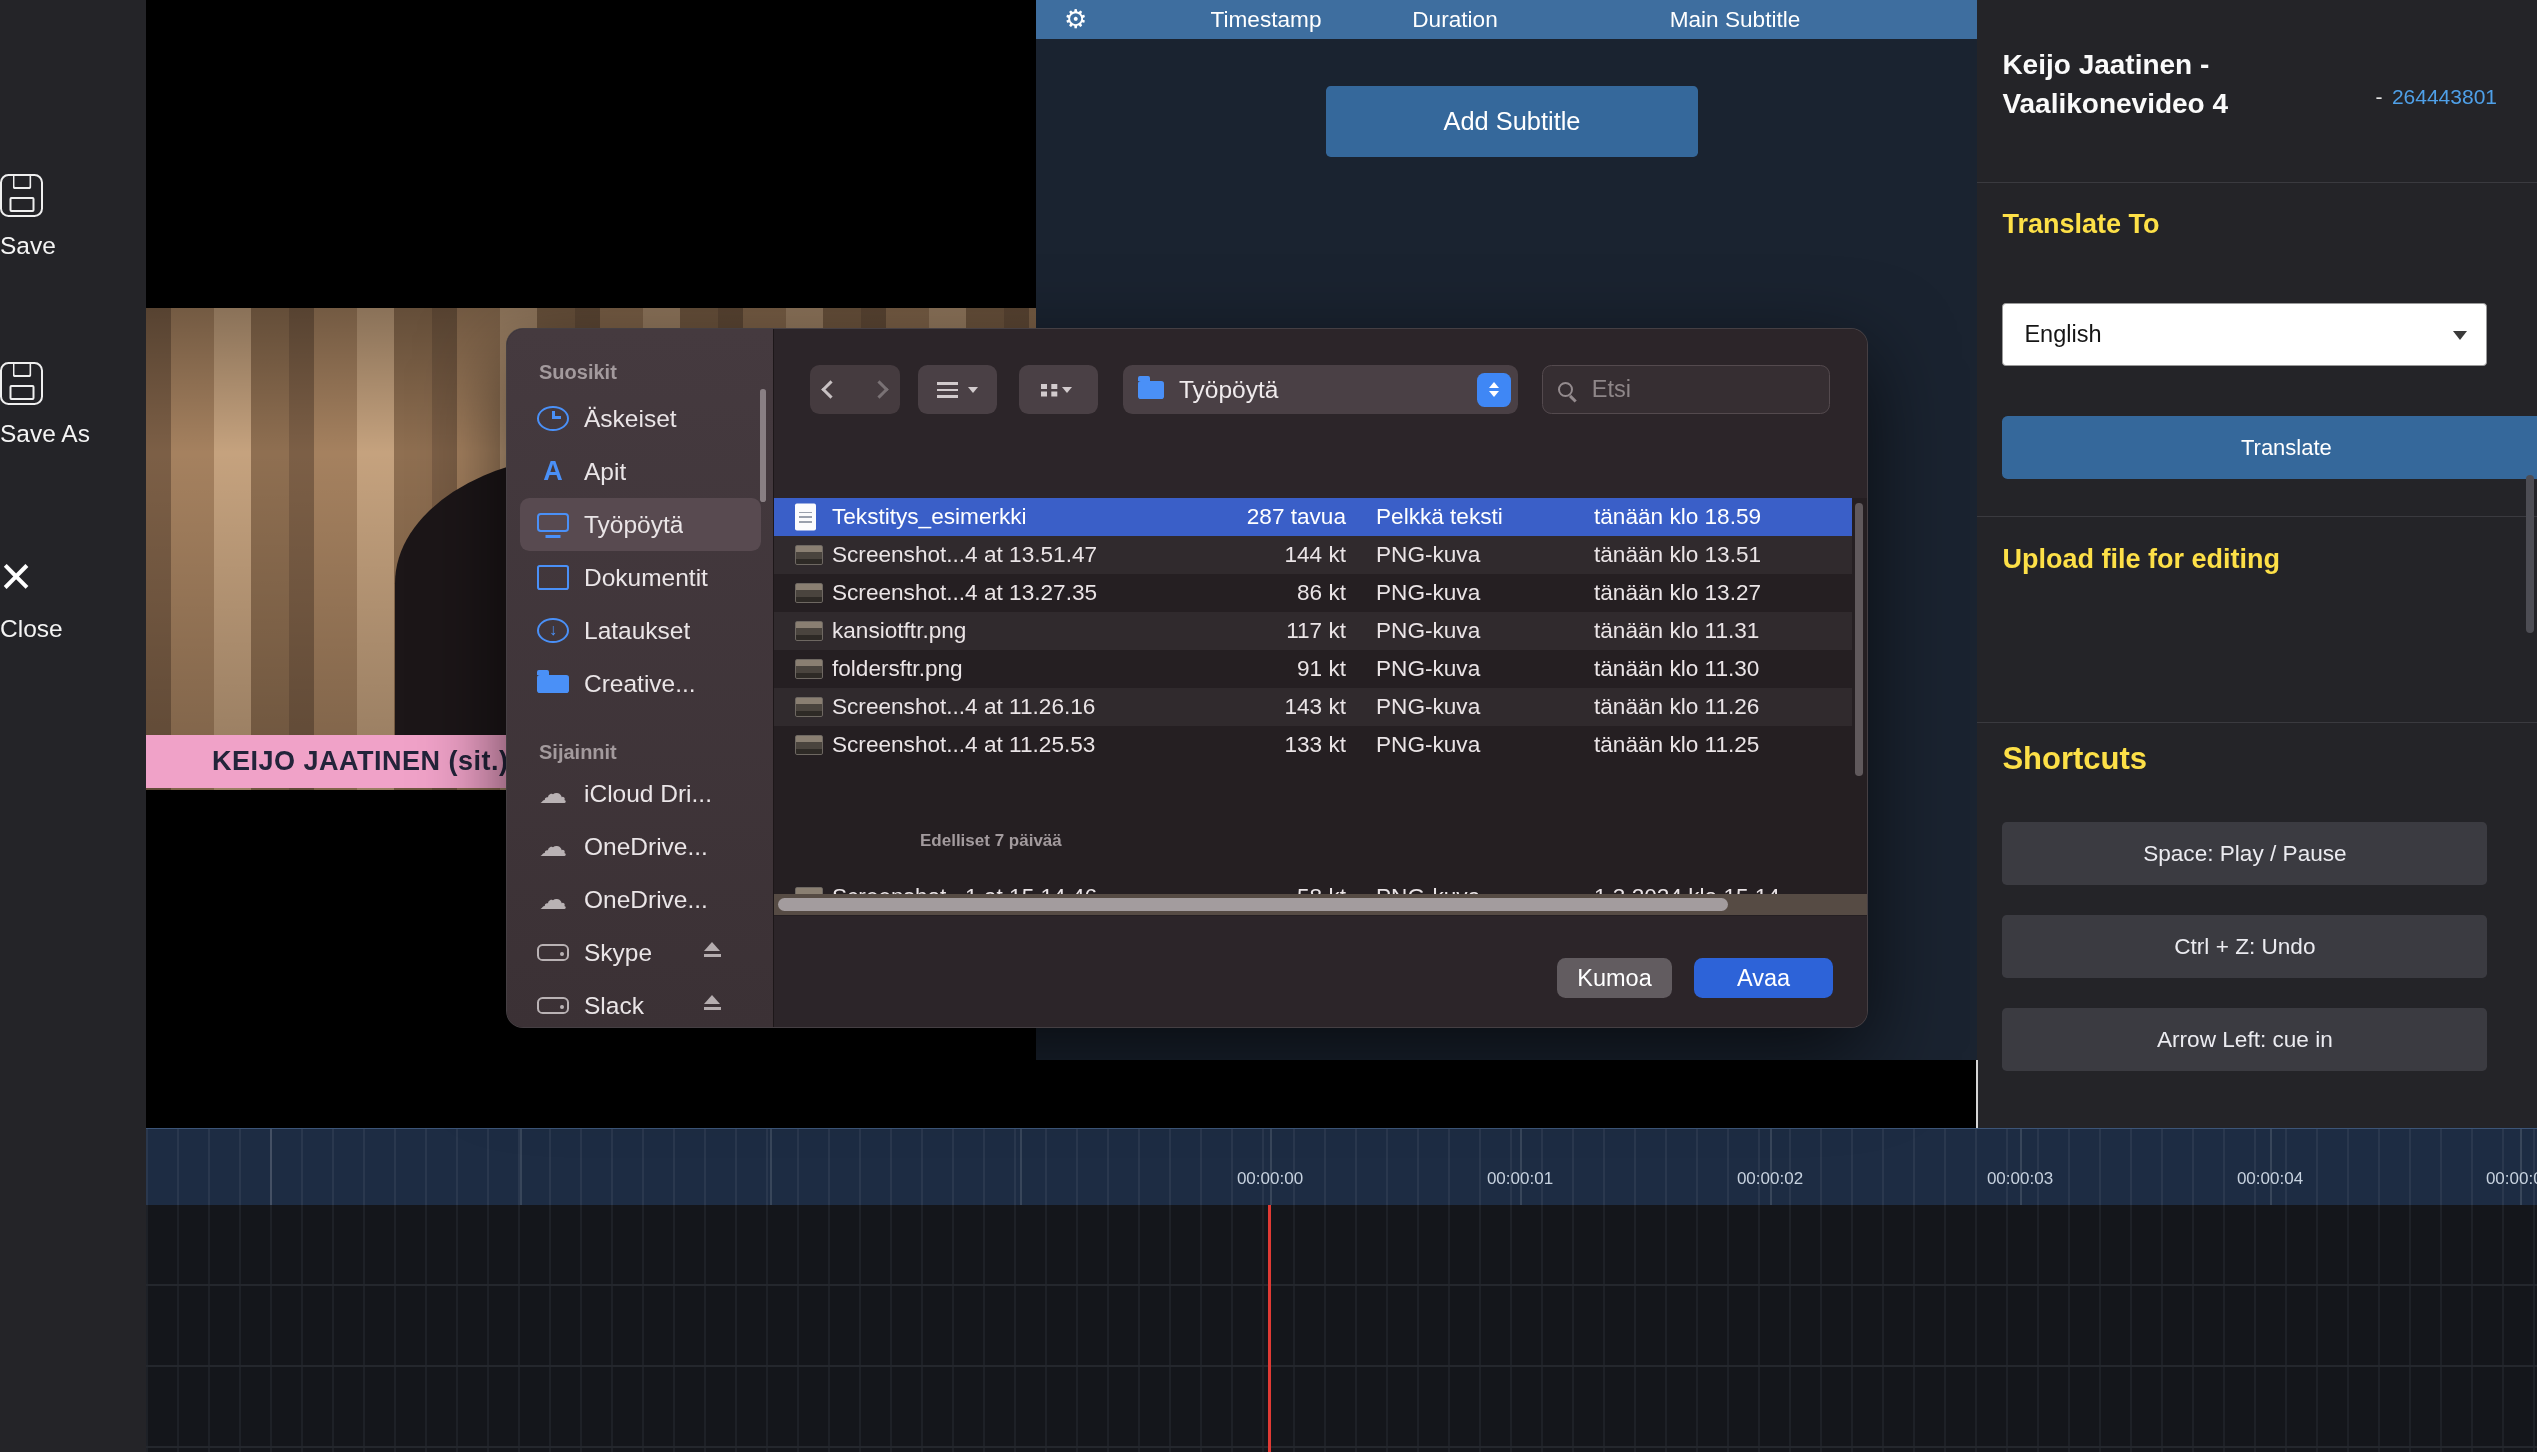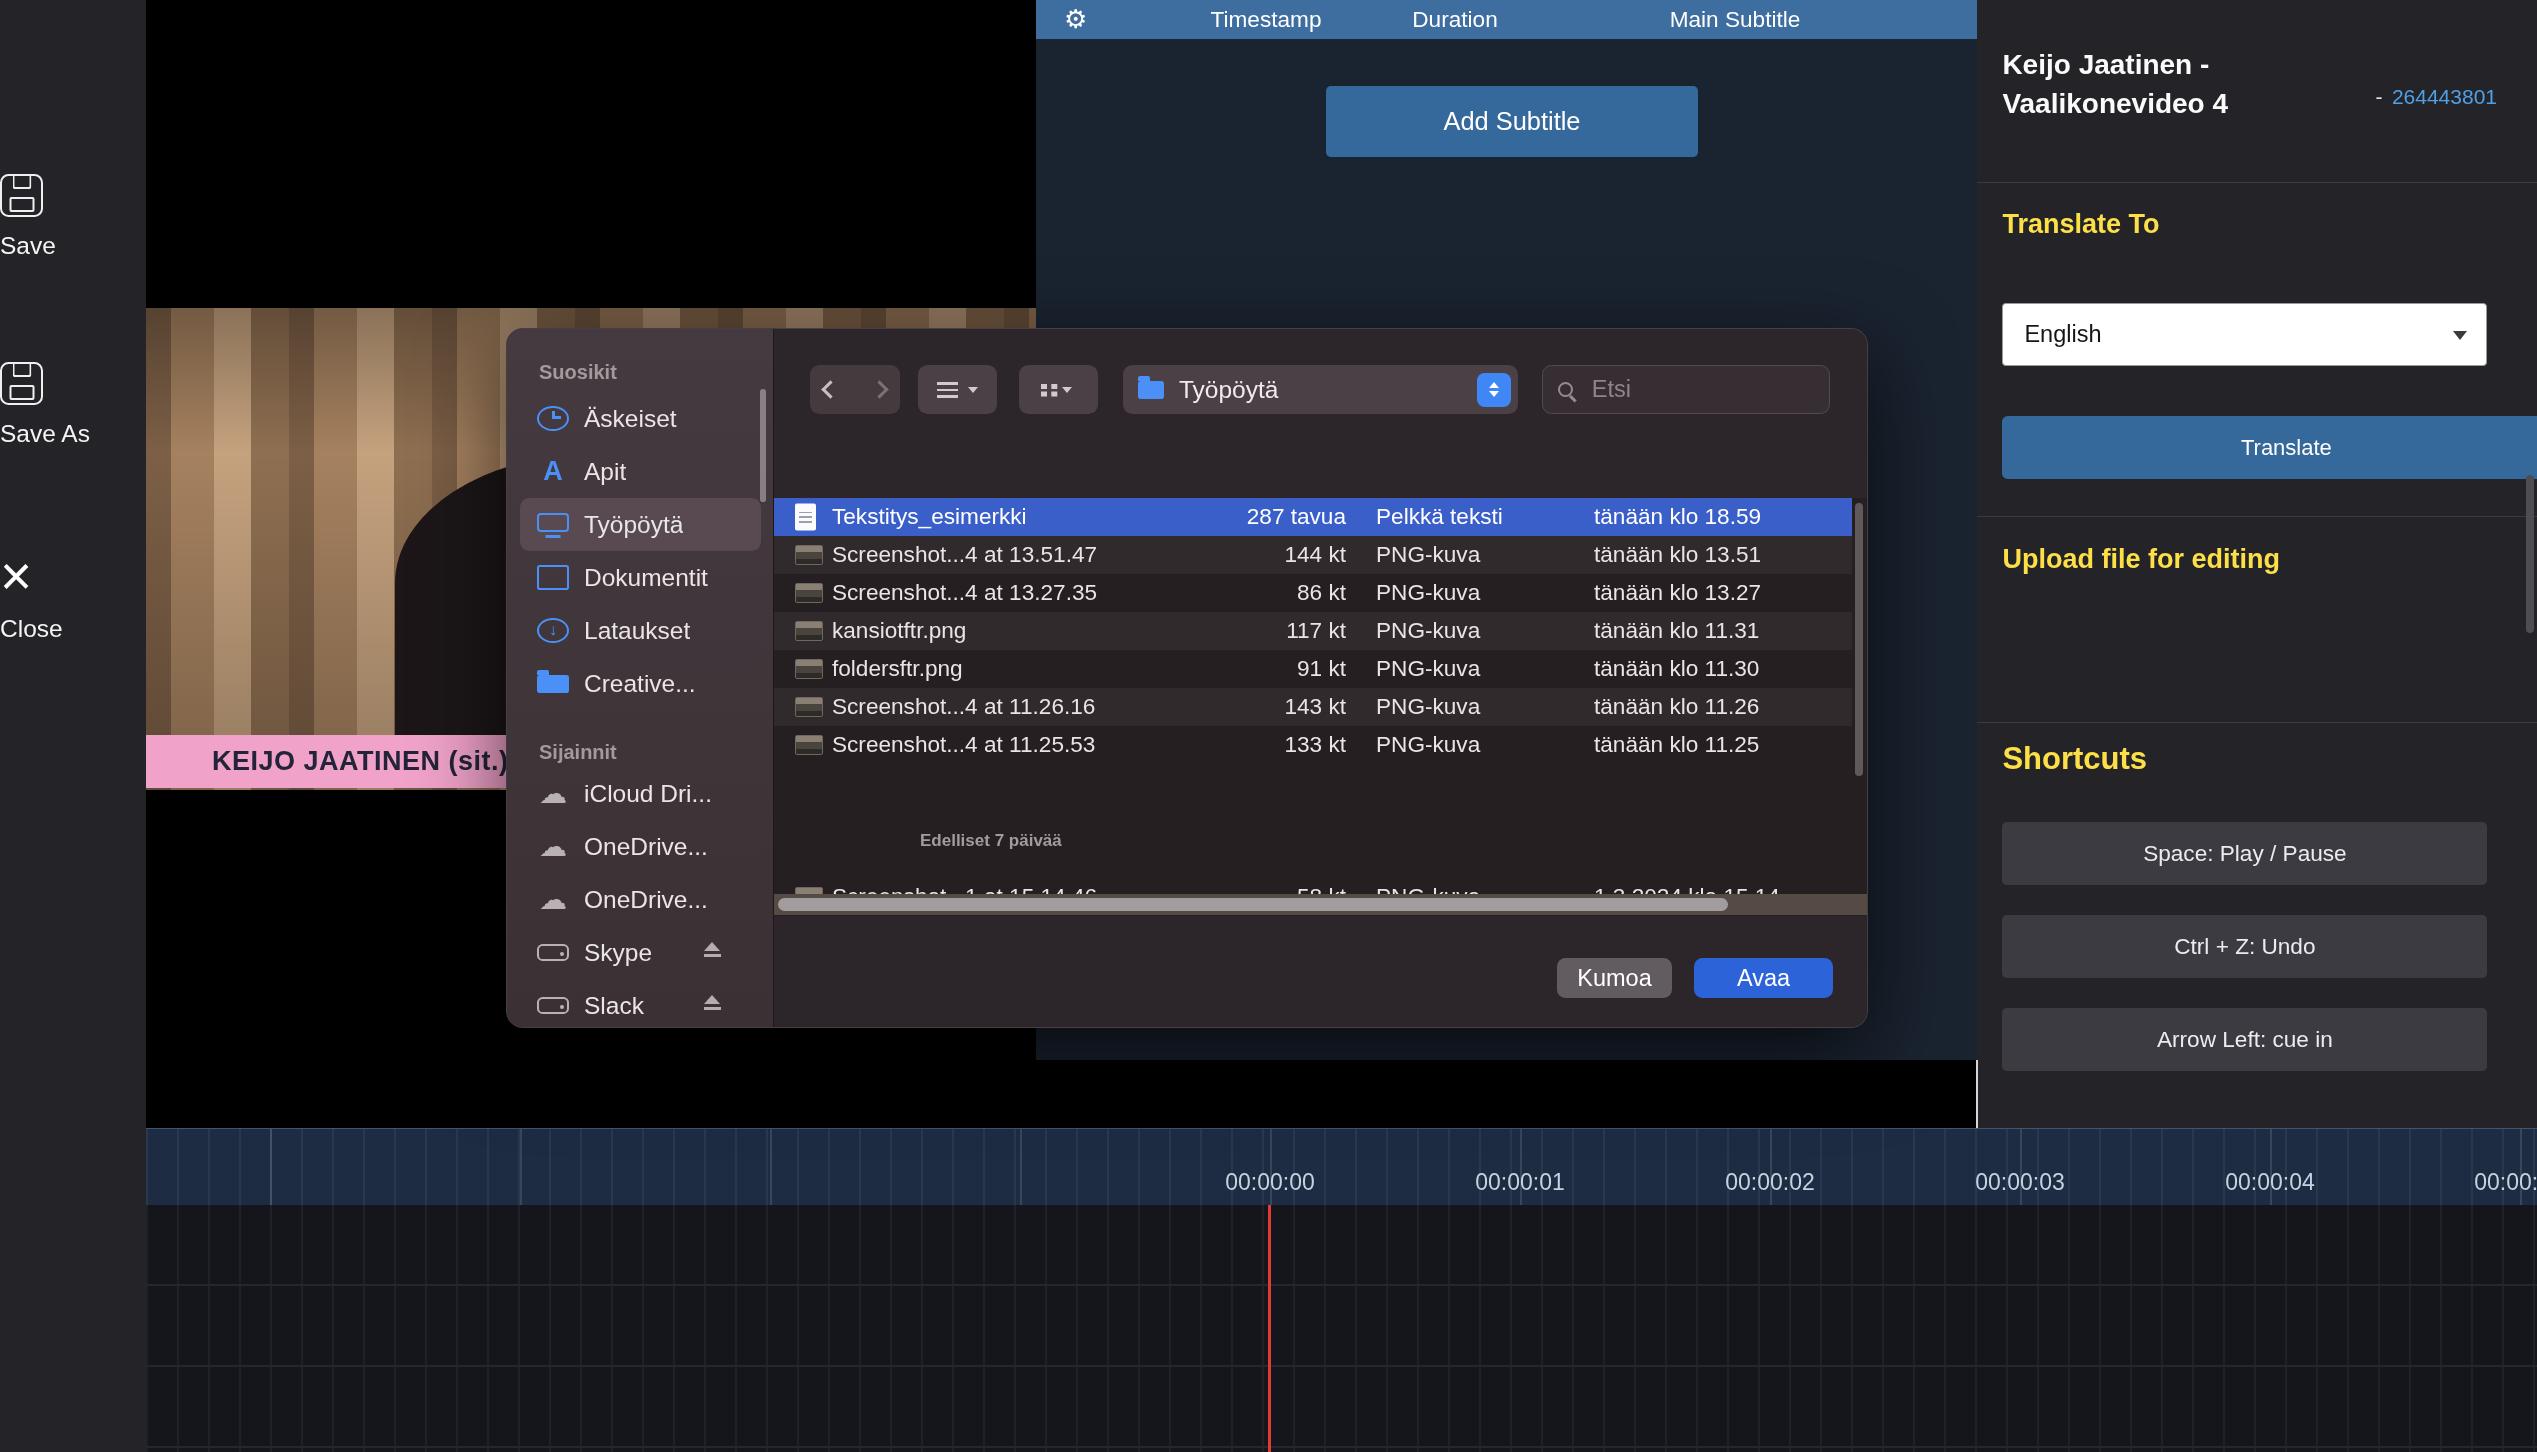--- a/index.html
+++ b/index.html
@@ -51,21 +51,21 @@
   
   #seam { position:absolute; left:1976px; top:1060px; width:1.9px; height:68px; background:#d6d6d6; z-index:6; }
   #timecode-bar { position:absolute; left:146px; top:1060px; width:1831px; height:57px; background:#0d0d0f; }
   #timecode-bar span { position:absolute; left:1124px; top:50%; transform:translate(-50%,-50%); color:#d8d8d8; font-size:28px; letter-spacing:0.9px; white-space:nowrap; }
   #ruler { position:absolute; left:146px; top:1128px; width:2392px; height:77px; border-top:1.9px solid #3c5578;
     background-color:#1d2c43;
     background-image:
       repeating-linear-gradient(90deg, rgba(255,255,255,.12) 0 1.9px, transparent 1.9px 250px),
       repeating-linear-gradient(90deg, rgba(255,255,255,.06) 0 1.9px, transparent 1.9px 31px);
     background-position:124px 0, 0 0; cursor:pointer; }
-  .r-label { position:absolute; top:40px; transform:translateX(-50%); color:#c7d2df; font-size:23px; white-space:nowrap; }
+  .r-label { position:absolute; top:40px; transform:translateX(-50%); color:#c7d2df; font-size:17px; white-space:nowrap; }
   #grid { position:absolute; left:146px; top:1205px; width:2392px; height:247px;
     background-color:#14161b;
     background-image:
       repeating-linear-gradient(180deg, transparent 0 79px, #24272d 79px 81px),
       repeating-linear-gradient(90deg, #1e2127 0 1.9px, transparent 1.9px 31px);
     cursor:pointer; }
   #playhead { position:absolute; left:1268px; top:1205px; width:2.8px; height:247px; background:#e03a34; z-index:4; cursor:ew-resize; }
 
   
   #dialog { position:absolute; left:506px; top:328px; width:1362px; height:700px; border-radius:17px; overflow:hidden; z-index:20;

